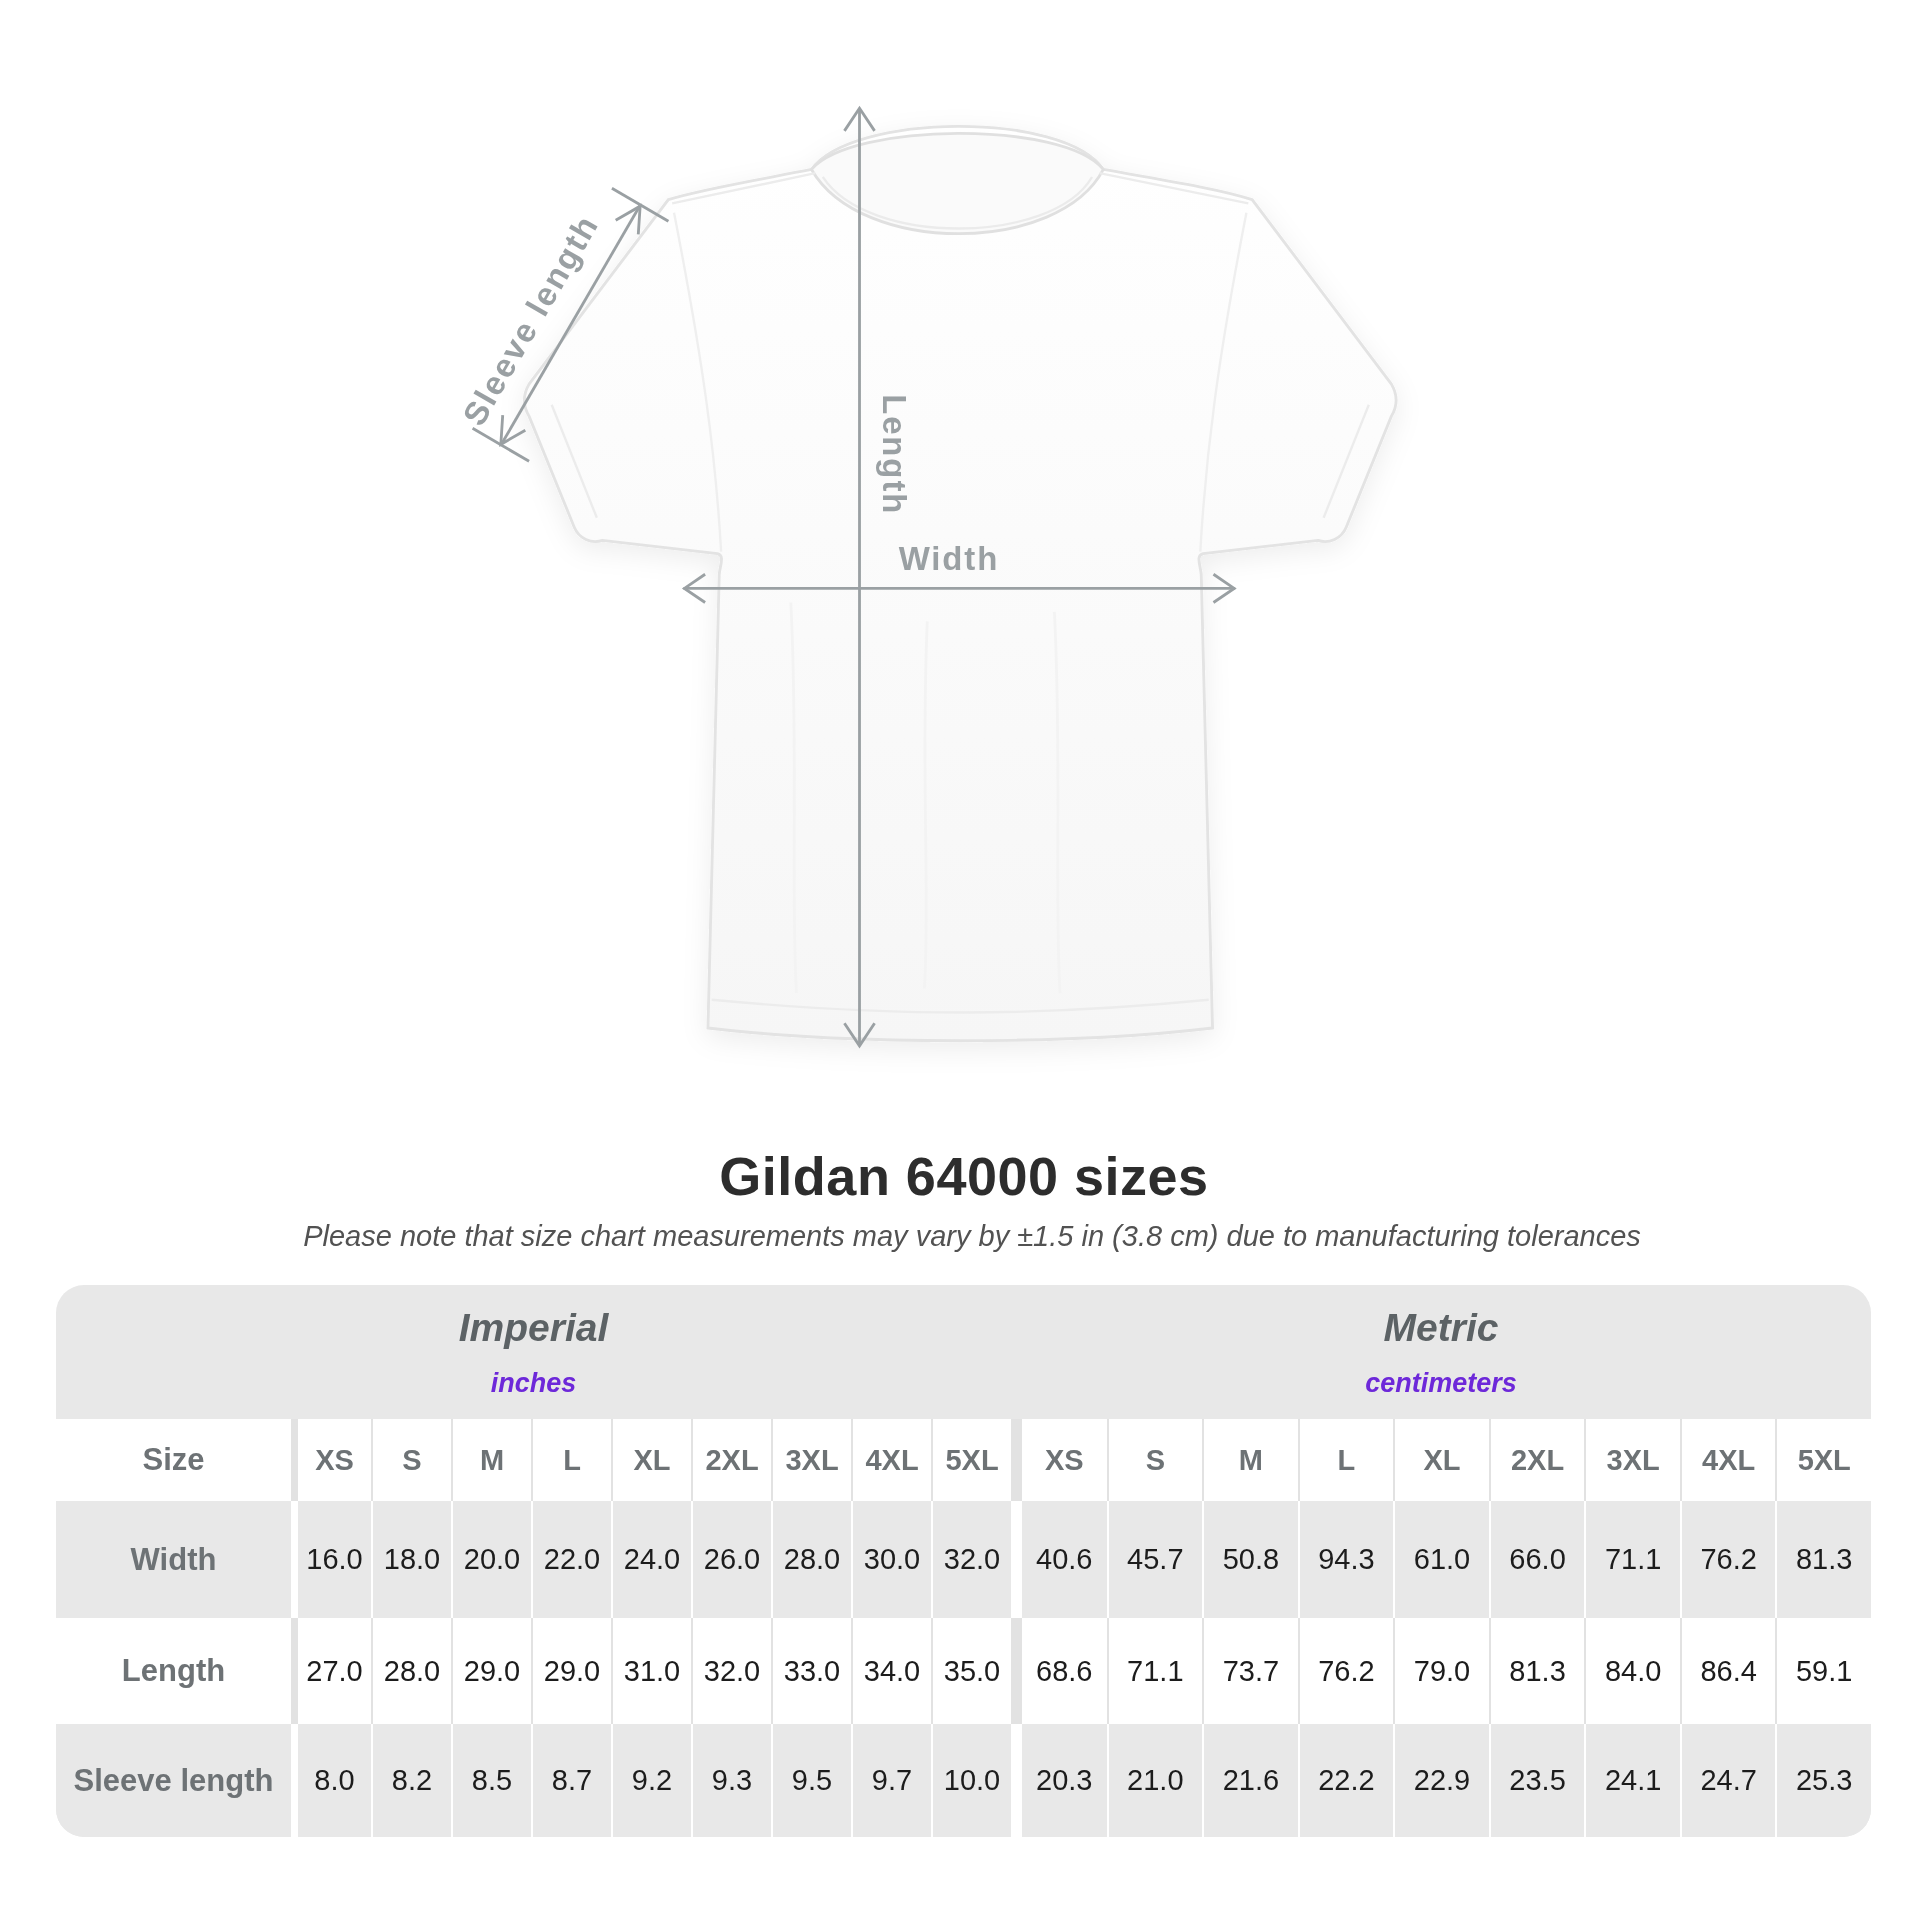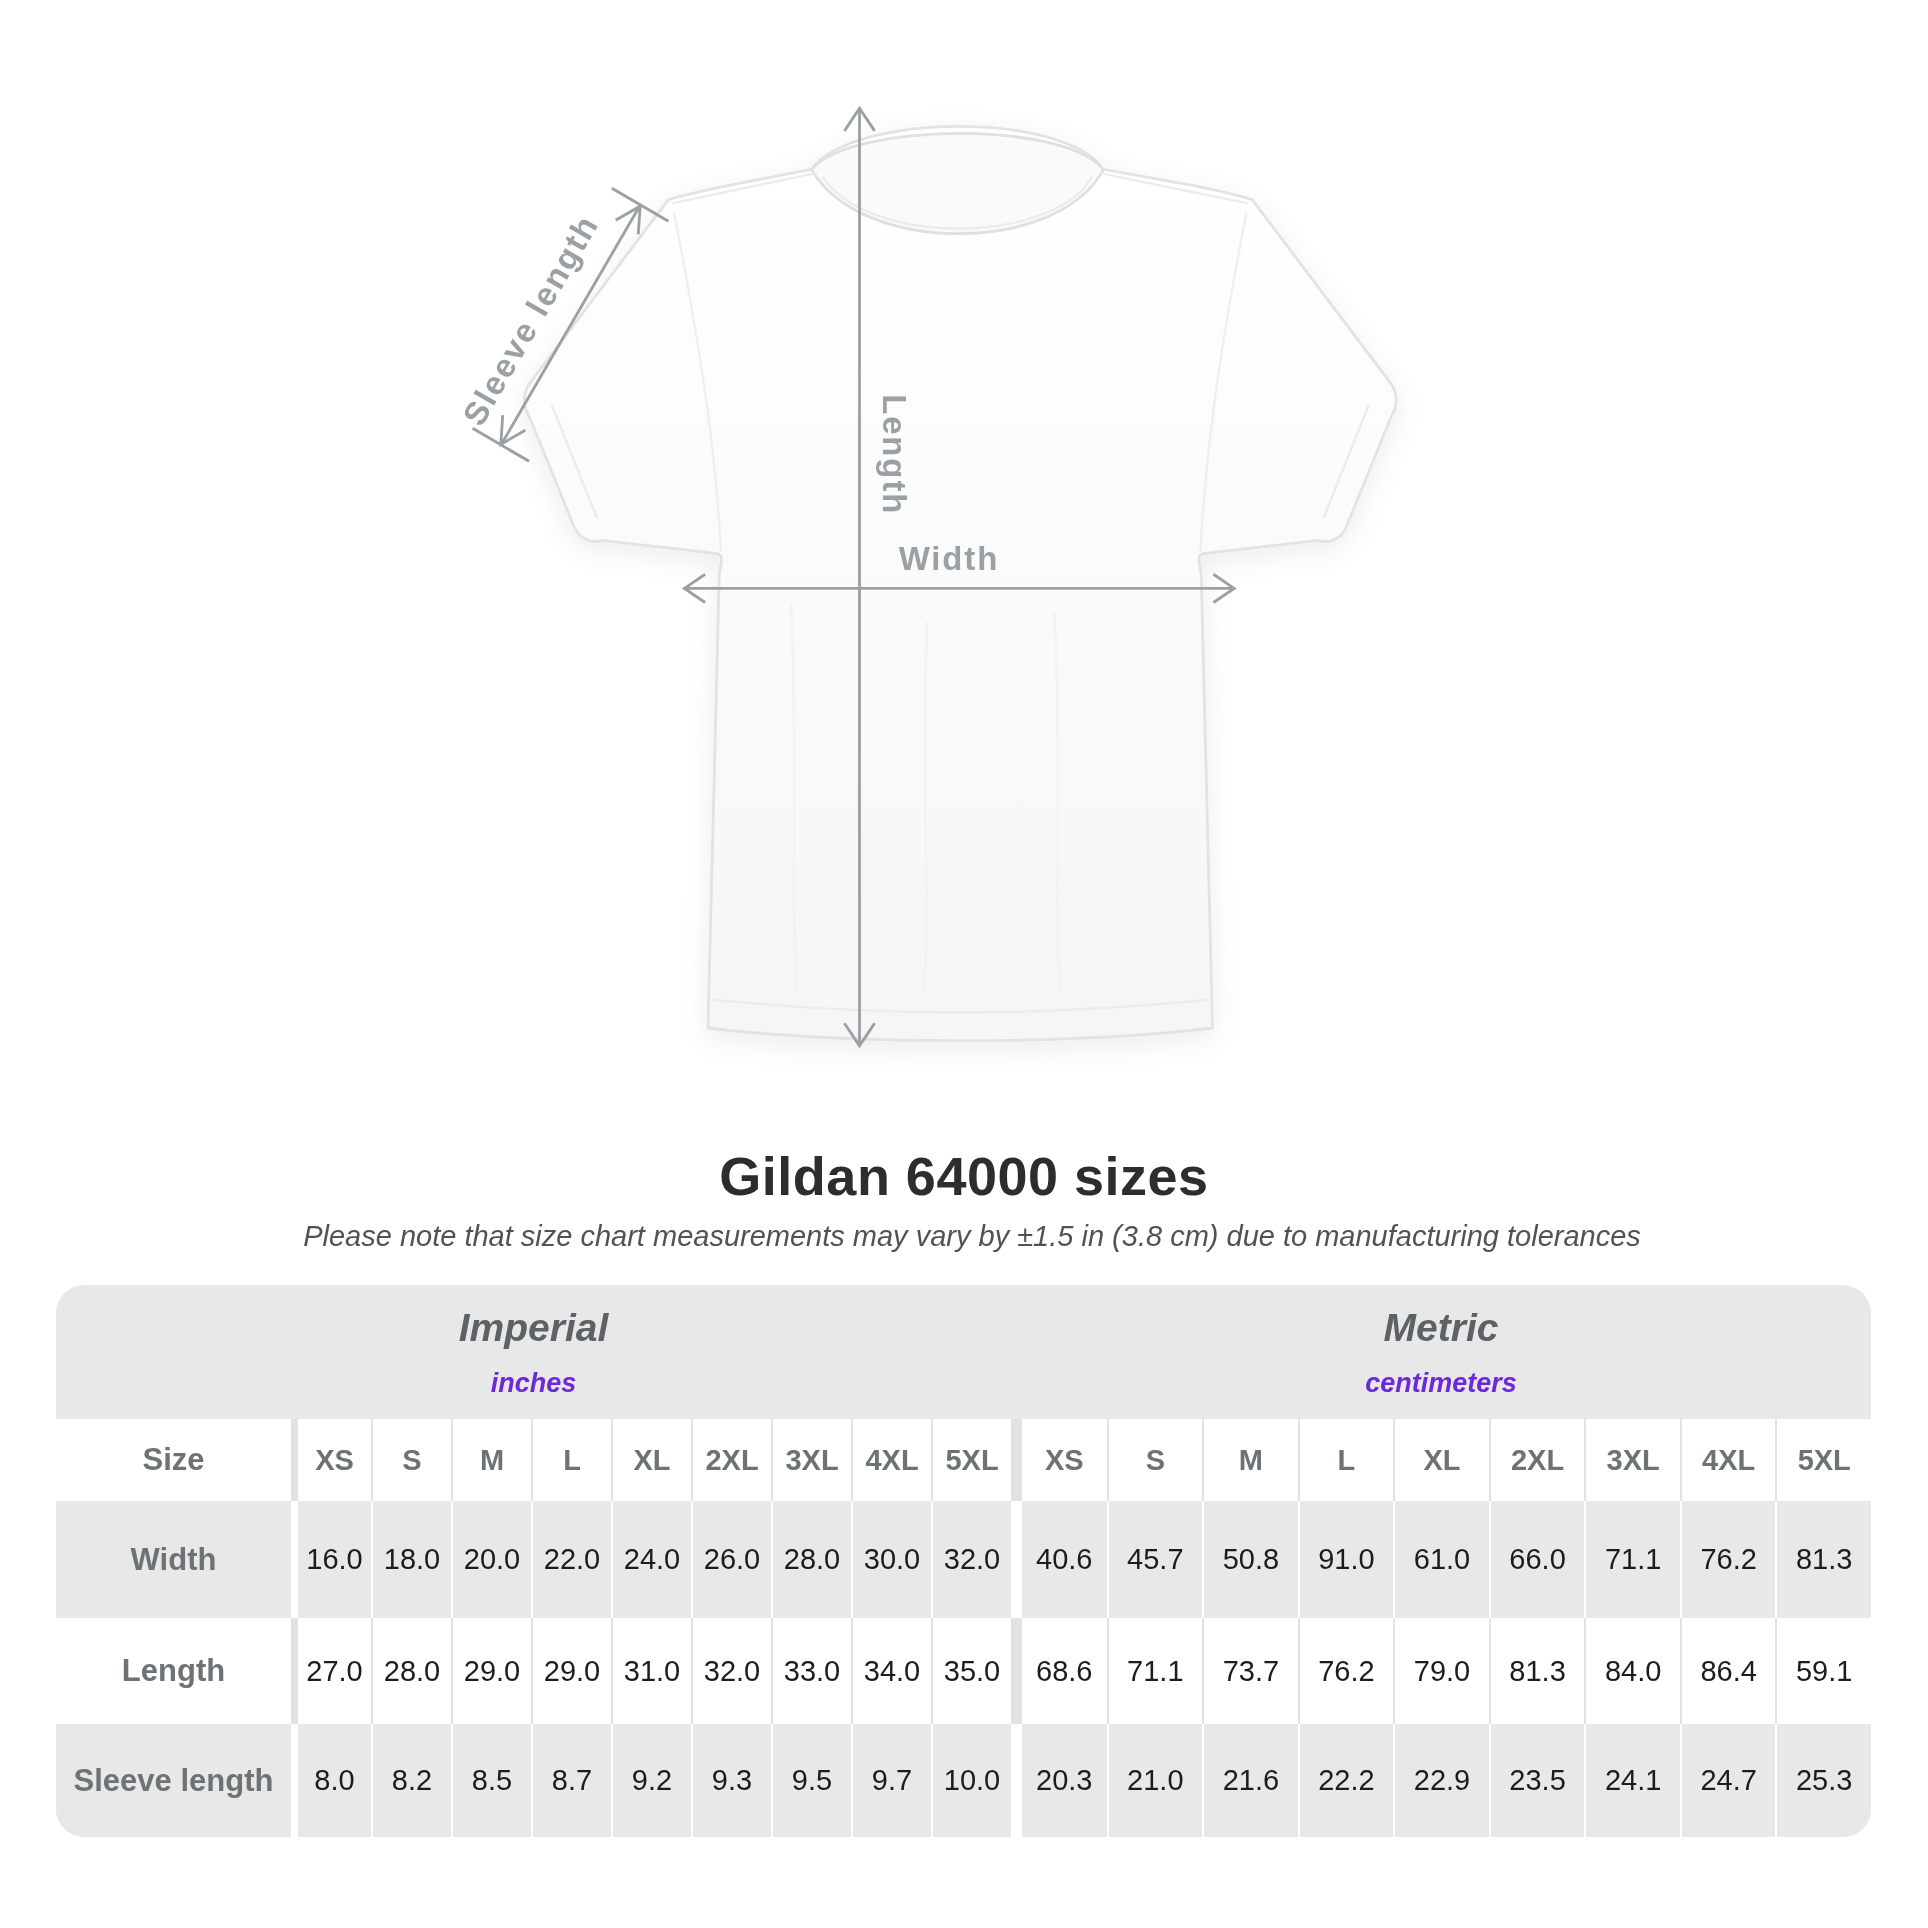--- a/index.html
+++ b/index.html
@@ -159,21 +159,21 @@
       <div class="cell cell-val">20.0</div>
       <div class="cell cell-val">22.0</div>
       <div class="cell cell-val">24.0</div>
       <div class="cell cell-val">26.0</div>
       <div class="cell cell-val">28.0</div>
       <div class="cell cell-val">30.0</div>
       <div class="cell cell-val">32.0</div>
       <div class="cell cell-val first-met">40.6</div>
       <div class="cell cell-val">45.7</div>
       <div class="cell cell-val">50.8</div>
-      <div class="cell cell-val">91.0</div>
+      <div class="cell cell-val">94.3</div>
       <div class="cell cell-val">61.0</div>
       <div class="cell cell-val">66.0</div>
       <div class="cell cell-val">71.1</div>
       <div class="cell cell-val">76.2</div>
       <div class="cell cell-val">81.3</div>
     </div>
   <div class="trow tgrid row-length">
       <div class="cell cell-label">Length</div>
       <div class="cell cell-val first-imp">27.0</div>
       <div class="cell cell-val">28.0</div>

